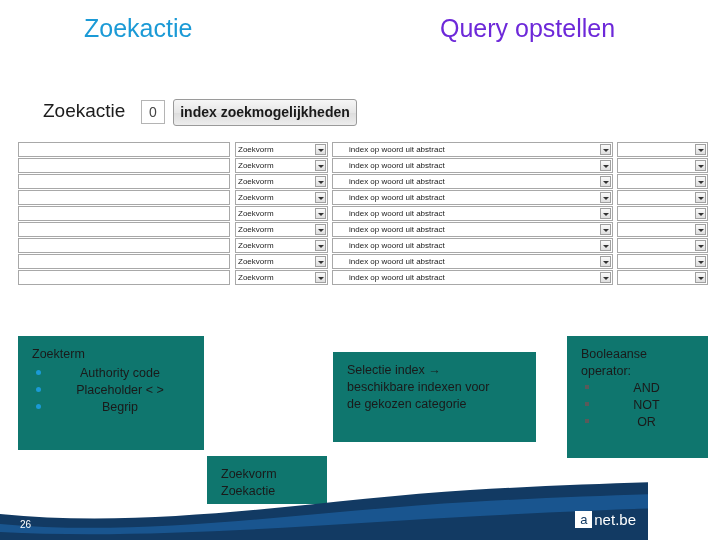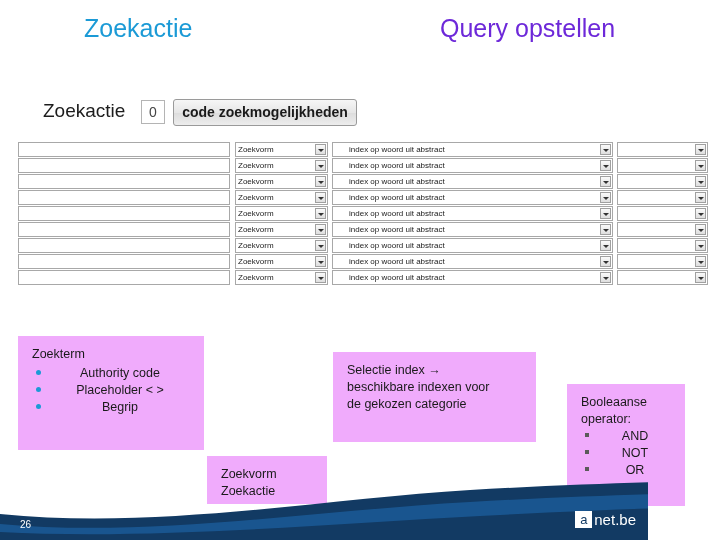--- a/index.html
+++ b/index.html
@@ -134,21 +134,21 @@
     width: 0;
     height: 0;
     border-left: 3px solid transparent;
     border-right: 3px solid transparent;
     border-top: 3px solid #333;
   }
 
   
   .ann {
     position: absolute;
-    background: #f0abfc;
+    background: #0f766e;
     box-sizing: border-box;
     padding: 10px 12px 10px 14px;
     font-size: 12.5px;
     color: #1a1a1a;
     line-height: 17px;
   }
   .ann .hd { margin-bottom: 2px; }
   .ann ul {
     margin: 0;
     padding: 0 0 0 16px;
@@ -170,21 +170,21 @@
   }
   .ann li .bullet.sq {
     border-radius: 0;
     width: 4px;
     height: 4px;
     background: #5a5a5a;
   }
 
   #ann-zoekterm { left: 18px;  top: 336px; width: 186px; height: 114px; }
   #ann-selectie { left: 333px; top: 352px; width: 203px; height: 90px; }
-  #ann-boolean  { left: 567px; top: 336px; width: 118px; height: 122px; margin-top: 48px; }
+  #ann-boolean  { left: 567px; top: 336px; width: 141px; height: 122px; }
   #ann-zoekvorm { left: 207px; top: 456px; width: 120px; height: 48px; }
 
   
   .footer {
     position: absolute;
     left: 0;
     bottom: 0;
     width: 648px;
     height: 60px;
     overflow: hidden;
@@ -225,21 +225,21 @@
 <body>
 
 <div class="slide-header">
   <div class="title-left">Zoekactie</div>
   <div class="title-right">Query opstellen</div>
 </div>
 
 <div class="shot">
   <div class="shot-title">Zoekactie</div>
   <div class="shot-count">0</div>
-  <div class="shot-button">code zoekmogelijkheden</div>
+  <div class="shot-button">index zoekmogelijkheden</div>
 
   <div class="rows">
     <div class="qrow">
       <div class="fld keyword"></div>
       <div class="fld form">Zoekvorm<span class="caret"></span></div>
       <div class="fld index">index op woord uit abstract<span class="caret"></span></div>
       <div class="fld bool">
           <span class="caret"></span>
         </div>
     </div>

